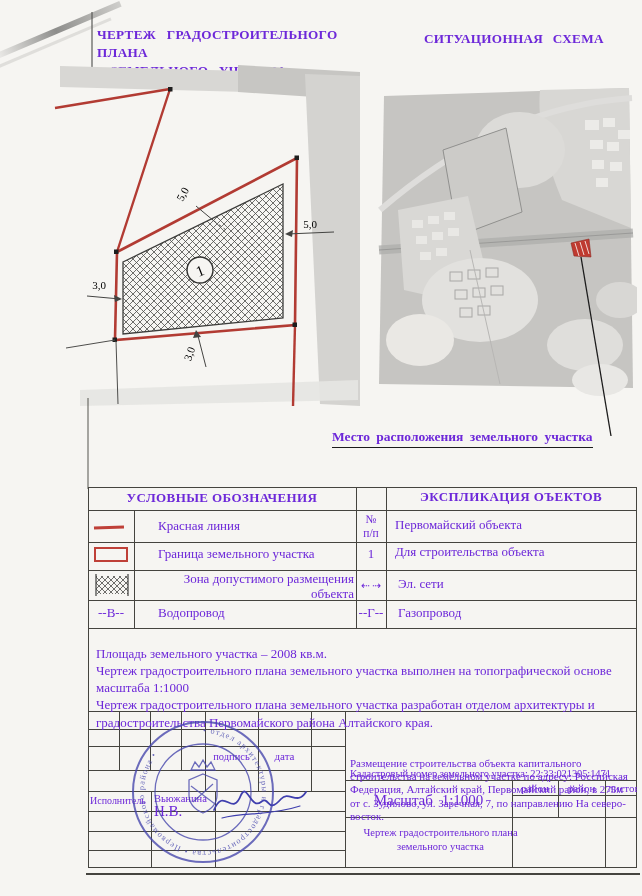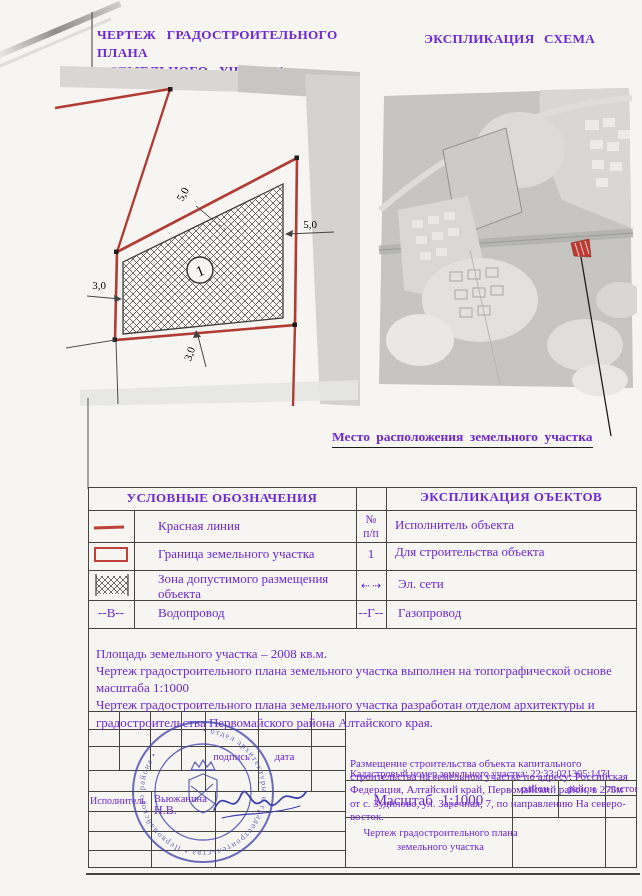--- a/index.html
+++ b/index.html
@@ -1,40 +1,40 @@
 <!DOCTYPE html>
 <html><head>
 <meta charset="utf-8">
 <style>
   html,body{margin:0;padding:0;background:#e8e7e4;}
   .page{position:relative;width:642px;height:896px;background:#f6f5f2;overflow:hidden;
         font-family:"Liberation Serif",serif;color:#6d28d9;padding-left:16px;}
   .abs{position:absolute;}
   .t-main{font-weight:bold;font-size:13.2px;letter-spacing:.3px;word-spacing:7px;line-height:1.35;}
   .t-head{font-weight:bold;font-size:13px;letter-spacing:.4px;text-align:center;}
-  .cellt{font-size:13px;line-height:1.15;}
+  .cellt{font-size:13px;line-height:1.15;text-align:right;}
   .caption{font-weight:bold;font-size:13.5px;word-spacing:3px;border-bottom:1.6px solid #1b1b1b;padding-bottom:2px;}
   .center{text-align:center;}
   .streak1{left:-14px;top:28px;width:140px;height:6px;background:linear-gradient(to right,#88878402,#8e8e8c,#cfcecb);transform:rotate(-23deg);}
   .streak2{left:-10px;top:42px;width:126px;height:3px;background:#d9d8d5;transform:rotate(-23deg);opacity:.8;}
   svg{display:block;}
 </style>
 </head>
 <body>
 
 <div class="page">
 
   <div class="abs streak1"></div>
   <div class="abs streak2"></div>
 
   <div class="abs t-main" style="left:97px;top:26px;width:250px;">
     <div>ЧЕРТЕЖ  ГРАДОСТРОИТЕЛЬНОГО  ПЛАНА</div>
     <div style="padding-left:14px;">ЗЕМЕЛЬНОГО УЧАСТКА</div>
   </div>
-  <div class="abs t-main" style="left:424px;top:30px;word-spacing:6px;">ЭКСПЛИКАЦИЯ СХЕМА</div>
+  <div class="abs t-main" style="left:424px;top:30px;word-spacing:6px;">СИТУАЦИОННАЯ СХЕМА</div>
 
   <svg class="abs" style="left:40px;top:8px;" width="335" height="490" viewBox="40 8 335 490">
     <defs>
       <pattern id="xh" width="7" height="7" patternUnits="userSpaceOnUse">
         <path d="M0 7 L7 0 M0 0 L7 7" stroke="#4a4a48" stroke-width="0.8"></path>
       </pattern>
     </defs>
     <line x1="92" y1="12" x2="92" y2="76" stroke="#5a5a58" stroke-width="1.2"></line>
     <polygon points="60,66 358,74 358,95 60,87" fill="#d8d7d4"></polygon>
     <polygon points="238,65 360,72 360,100 238,92" fill="#c7c6c3"></polygon>
@@ -195,42 +195,42 @@
   </svg>
   <div class="abs cellt" style="left:158px;top:572px;width:196px;">Зона допустимого  размещения объекта</div>
 
   <div class="abs cellt center" style="left:90px;top:606px;width:42px;">--В--</div>
   <div class="abs cellt" style="left:158px;top:606px;">Водопровод</div>
 
   <div class="abs center" style="left:356px;top:513px;width:30px;font-size:11.5px;line-height:1.2;">
     <div>№</div>
     <div>п/п</div>
   </div>
-  <div class="abs cellt" style="left:395px;top:518px;">Исполнитель объекта</div>
+  <div class="abs cellt" style="left:395px;top:518px;">Первомайский объекта</div>
 
   <div class="abs cellt center" style="left:356px;top:547px;width:30px;">1</div>
   <div class="abs cellt" style="left:395px;top:545px;">Для  строительства  объекта</div>
 
   <div class="abs center" style="left:352px;top:579px;width:38px;font-size:10.5px;">⇠ ⇢</div>
   <div class="abs cellt" style="left:398px;top:577px;">Эл.  сети</div>
 
   <div class="abs cellt center" style="left:352px;top:606px;width:38px;">--Г--</div>
   <div class="abs cellt" style="left:398px;top:606px;">Газопровод</div>
 
   <div class="abs" style="left:96px;top:633px;width:536px;font-size:13px;line-height:1.32;margin-top:12px;">
     <div>Площадь земельного участка – 2008 кв.м.</div>
     <div>Чертеж градостроительного плана земельного участка выполнен на топографической основе масштаба 1:1000</div>
     <div>Чертеж градостроительного плана земельного участка  разработан  отделом  архитектуры  и градостроительства  Первомайского  района  Алтайского края.</div>
   </div>
 
   <div class="abs center" style="left:205px;top:751px;width:53px;font-size:10.5px;">подпись</div>
   <div class="abs center" style="left:258px;top:750px;width:53px;font-size:11px;">дата</div>
   <div class="abs" style="left:90px;top:795px;font-size:10px;">Исполнитель</div>
   <div class="abs" style="left:154px;top:793px;font-size:10.5px;">Вьюжанина</div>
-  <div class="abs" style="left:154px;top:803px;font-size:12px;text-align:right;">Н.В.</div>
+  <div class="abs" style="left:154px;top:803px;font-size:15px;text-align:right;">Н.В.</div>
 
   <div class="abs" style="left:350px;top:714px;width:284px;font-size:11px;line-height:1.2;margin-top:43px;">Размещение строительства объекта  капитального строительства на земельном участке по адресу: Российская Федерация, Алтайский край, Первомайский район,  в 275м от с. Зудилово, ул. Заречная, 7, по направлению На северо-восток.</div>
   <div class="abs" style="left:350px;top:768px;width:290px;font-size:10.5px;white-space:nowrap;letter-spacing:-0.1px;">Кадастровый номер земельного участка:  22:33:021305:1471</div>
 
   <div class="abs center" style="left:345px;top:792px;width:167px;font-size:15px;word-spacing:5px;">Масштаб  1:1000</div>
   <div class="abs center" style="left:512px;top:782px;width:46px;font-size:11px;">район</div>
   <div class="abs center" style="left:558px;top:782px;width:47px;font-size:11px;">район</div>
   <div class="abs" style="left:608px;top:782px;width:29px;font-size:11px;overflow:hidden;white-space:nowrap;">листов</div>
 
   <div class="abs center" style="left:360px;top:826px;width:161px;font-size:10.5px;line-height:1.3;">Чертеж градостроительного плана земельного участка</div>

